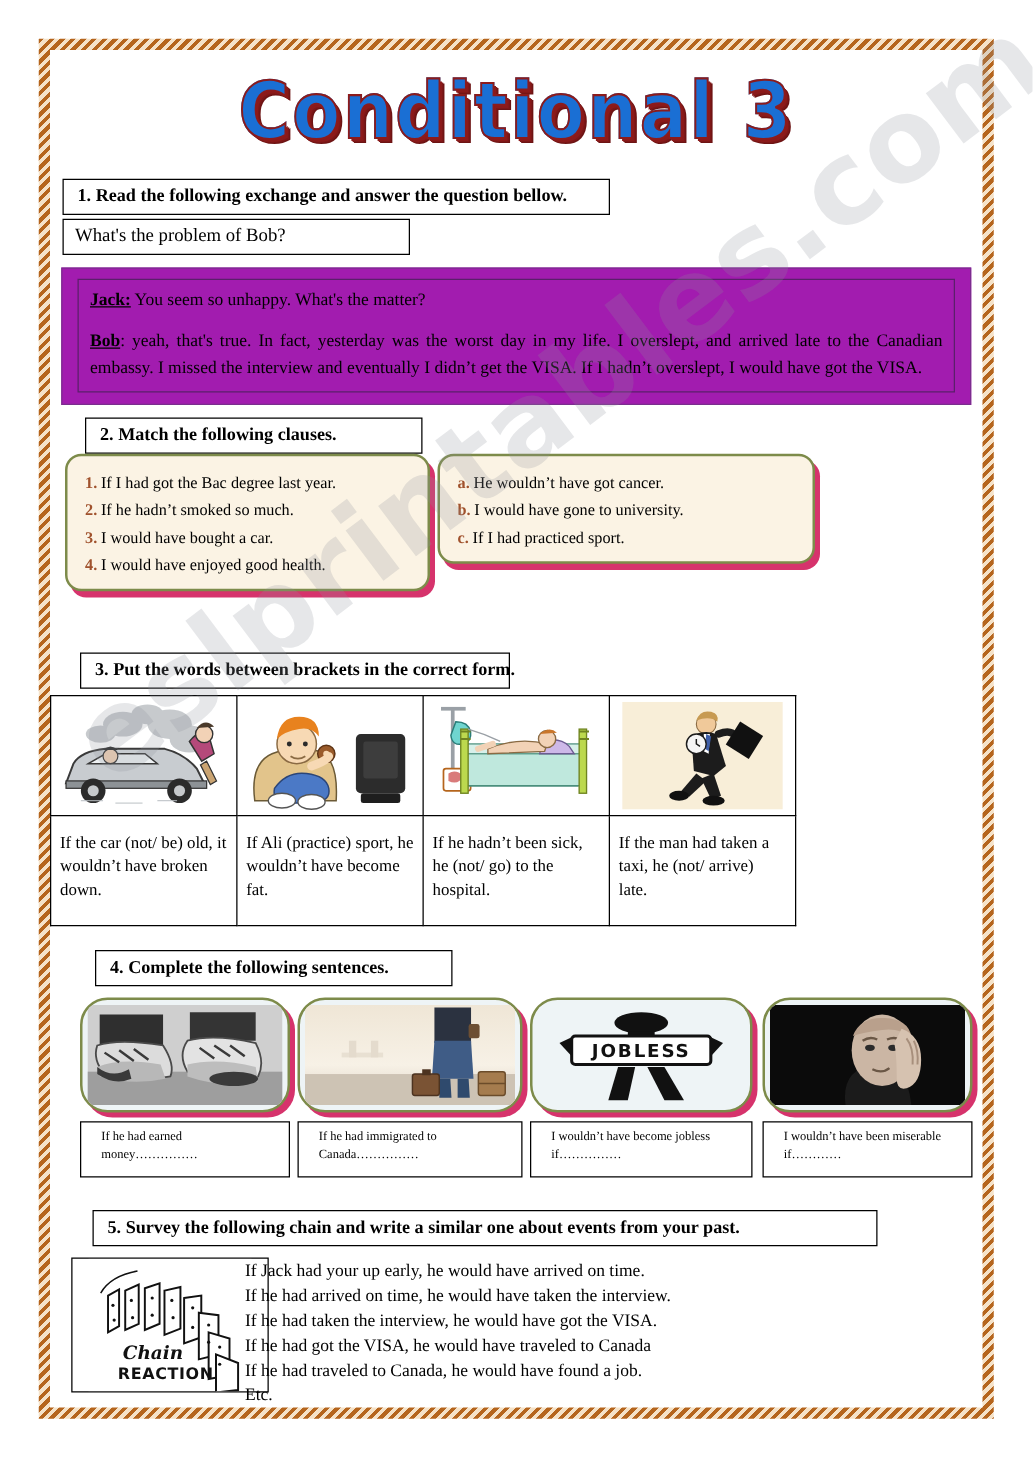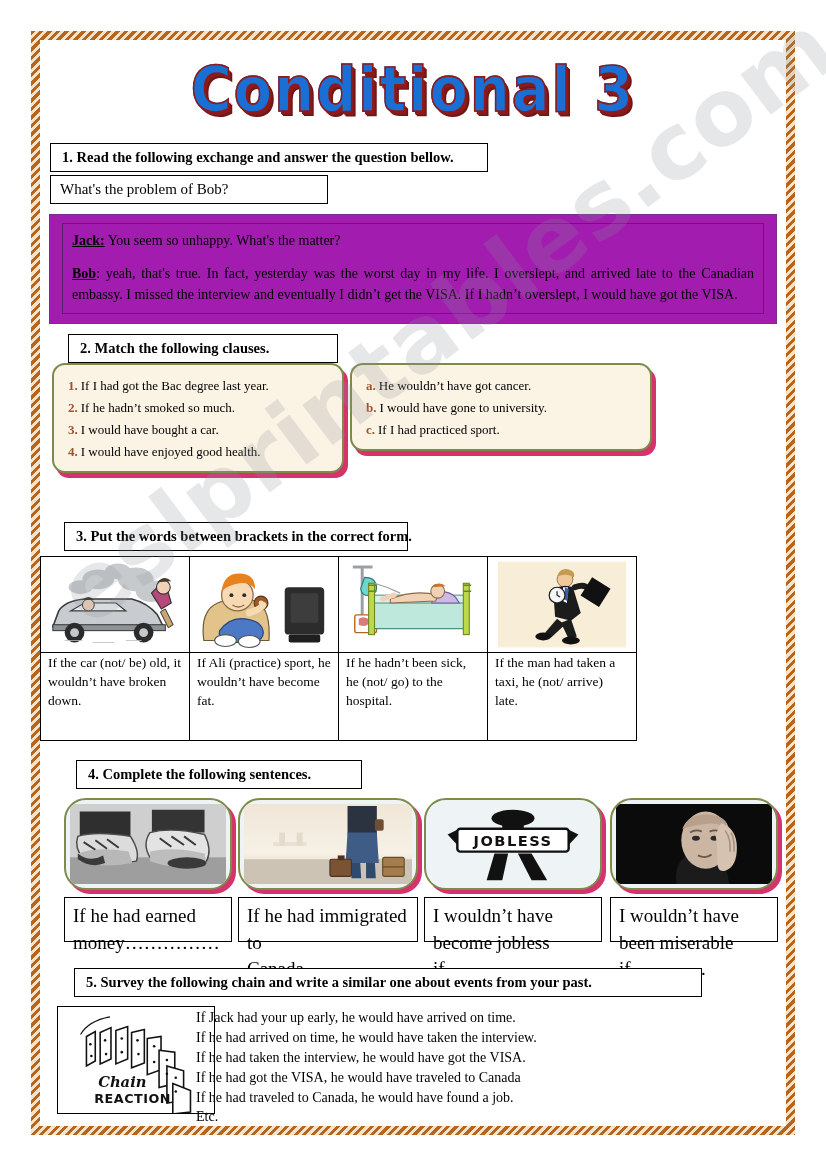--- a/index.html
+++ b/index.html
@@ -156,21 +156,21 @@
     left: 40px; top: 556px;
     width: 597px;
     border-collapse: collapse;
     z-index: 12;
     background: #fff;
   }
   #tbl3 td { border: 1.2px solid #000; vertical-align: top; }
   #tbl3 td.pic { height: 95px; padding: 0; width: 25%; }
   #tbl3 td.txt {
     height: 88px;
-    padding: 0 7px;
+    padding: 11px 7px;
     font-size: 13.5px;
     line-height: 1.42;
   }
   .pic-wrap { width: 100%; height: 95px; display: block; }
   .pic-wrap svg { width: 100%; height: 100%; display: block; }
 
   
   .card-img {
     position: absolute;
     top: 798px;
@@ -183,22 +183,22 @@
     z-index: 12;
     padding: 4px;
   }
   .card-img svg { width: 100%; height: 100%; display: block; }
   .card-txt {
     position: absolute;
     top: 897px;
     height: 45px;
     border: 1.2px solid #000;
     background: #fff;
-    padding: 5px 8px;
-    font-size: 19px;
+    padding: 5px 16px;
+    font-size: 10px;
     line-height: 1.4;
     z-index: 12;
   }
   .c1 { left: 64px;  width: 168px; }
   .c2 { left: 238px; width: 180px; }
   .c3 { left: 424px; width: 178px; }
   .c4 { left: 610px; width: 168px; }
 
   
   #chain-img {

